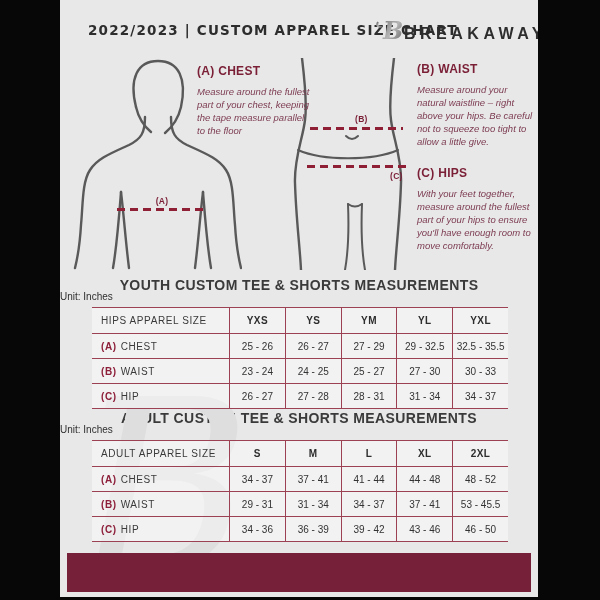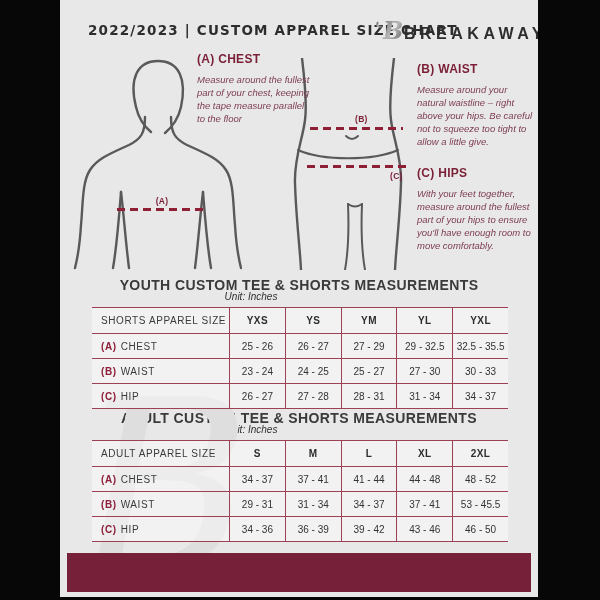--- a/index.html
+++ b/index.html
@@ -24,21 +24,21 @@
   .dash{
     height:2.5px;
     background:repeating-linear-gradient(90deg,#8e1f34 0 8px,transparent 8px 13px);
   }
   .fig-label{font-size:8.5px;font-weight:bold;color:#7a1f36;letter-spacing:0.3px;}
   
   .ins-head{font-size:12px;font-weight:bold;color:#7a1f36;letter-spacing:0.3px;margin:0 0 7px 0;}
   .ins-body{font-size:9.5px;font-style:italic;color:#7d3c52;line-height:1.38;margin:0;}
   
   .sec-title{left:0;width:478px;text-align:center;font-size:14px;font-weight:bold;color:#3a3a3a;letter-spacing:0.4px;}
-  .sec-unit{left:0;width:382px;text-align:center;font-size:10px;font-style:italic;color:#2f2f2f;}
+  .sec-unit{left:0;width:382px;text-align:left;font-size:10px;color:#2f2f2f;}
   .mtable{
     left:32px;width:416px;display:grid;
     grid-template-columns:137px repeat(5,1fr);
     border-top:1.5px solid #9c4054;
     background:rgba(255,255,255,0.42);
     z-index:2;
   }
   .cell{
     border-bottom:1.5px solid #9c4054;
     display:flex;align-items:center;justify-content:center;
@@ -99,37 +99,37 @@
     <path class="fig" style="stroke-width:2" d="M 10 92 C 35 103 85 103 110 92"></path>
     <path class="fig" style="stroke-width:2" d="M 60 146 Q 67 151 74 146"></path>
     <path class="fig" style="stroke-width:2" d="M 60 146 C 61 170 60 195 57 212"></path>
     <path class="fig" style="stroke-width:2" d="M 74 146 C 73 170 74 195 77 212"></path>
   </svg>
   <div class="abs fig-label" style="left:295px;top:114px;">(B)</div>
   <div class="abs dash" style="left:250px;top:127px;width:93px;"></div>
   <div class="abs dash" style="left:247px;top:165px;width:100px;"></div>
   <div class="abs fig-label" style="left:330px;top:171px;">(C)</div>
 
-  <div class="abs" style="left:137px;top:52px;width:114px;">
+  <div class="abs" style="left:137px;top:64px;width:114px;">
     <p class="ins-head">(A) CHEST</p>
     <p class="ins-body">Measure around the fullest part of your chest, keeping the tape measure parallel to the floor</p>
   </div>
   <div class="abs" style="left:357px;top:62px;width:118px;">
     <p class="ins-head">(B) WAIST</p>
     <p class="ins-body">Measure around your natural waistline – right above your hips. Be careful not to squeeze too tight to allow a little give.</p>
   </div>
   <div class="abs" style="left:357px;top:166px;width:122px;">
     <p class="ins-head">(C) HIPS</p>
     <p class="ins-body">With your feet together, measure around the fullest part of your hips to ensure you'll have enough room to move comfortably.</p>
   </div>
 
   <div class="abs sec-title" style="top:277px;">YOUTH CUSTOM TEE &amp; SHORTS MEASUREMENTS</div>
   <div class="abs sec-unit" style="top:291px;">Unit: Inches</div>
   <div class="abs mtable" style="top:307px;">
-    <div class="cell lbl row-h" style="height:25px;">SHORTS APPAREL SIZE</div>
+    <div class="cell lbl row-h" style="height:25px;">HIPS APPAREL SIZE</div>
     <div class="cell size">YXS</div>
     <div class="cell size">YS</div>
     <div class="cell size">YM</div>
     <div class="cell size">YL</div>
     <div class="cell size">YXL</div>
 
     <div class="cell lbl row-h">
         <span class="pfx">(A)</span>
         <span>CHEST</span>
       </div>

